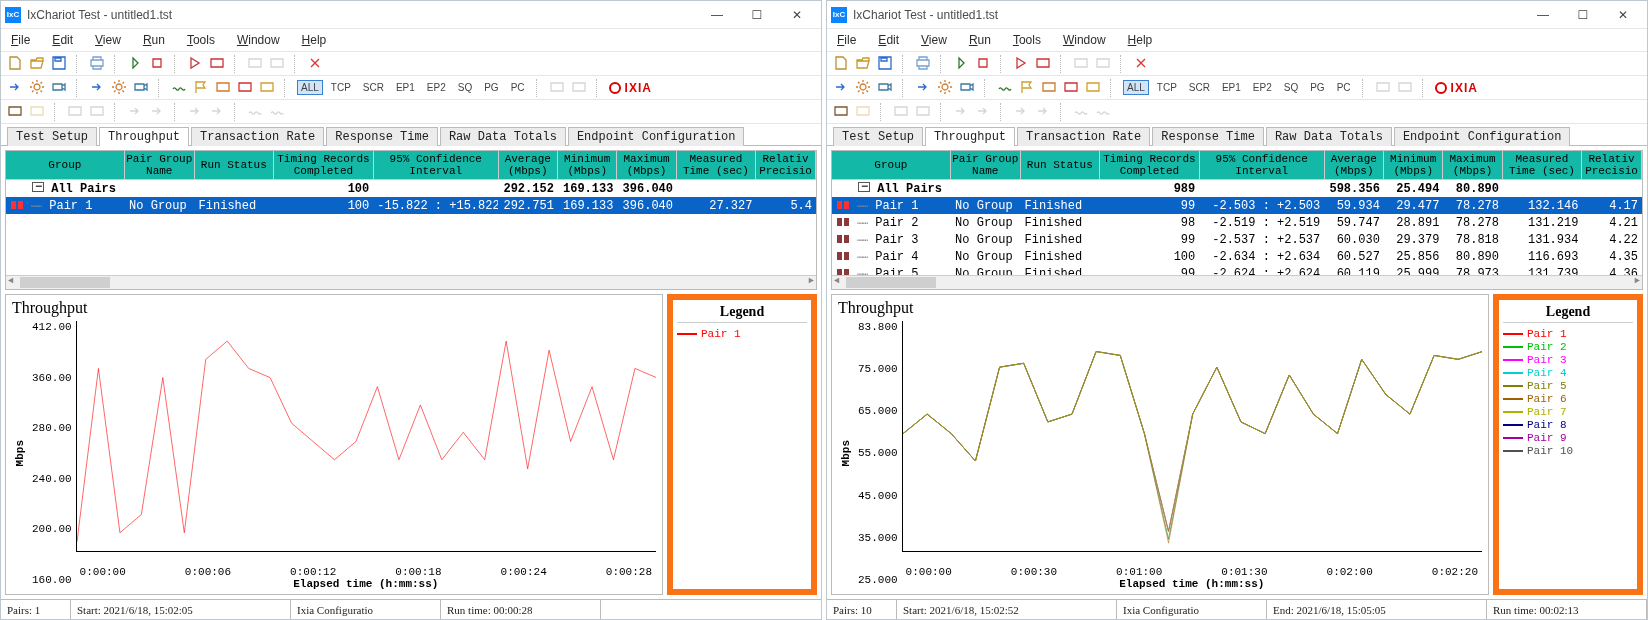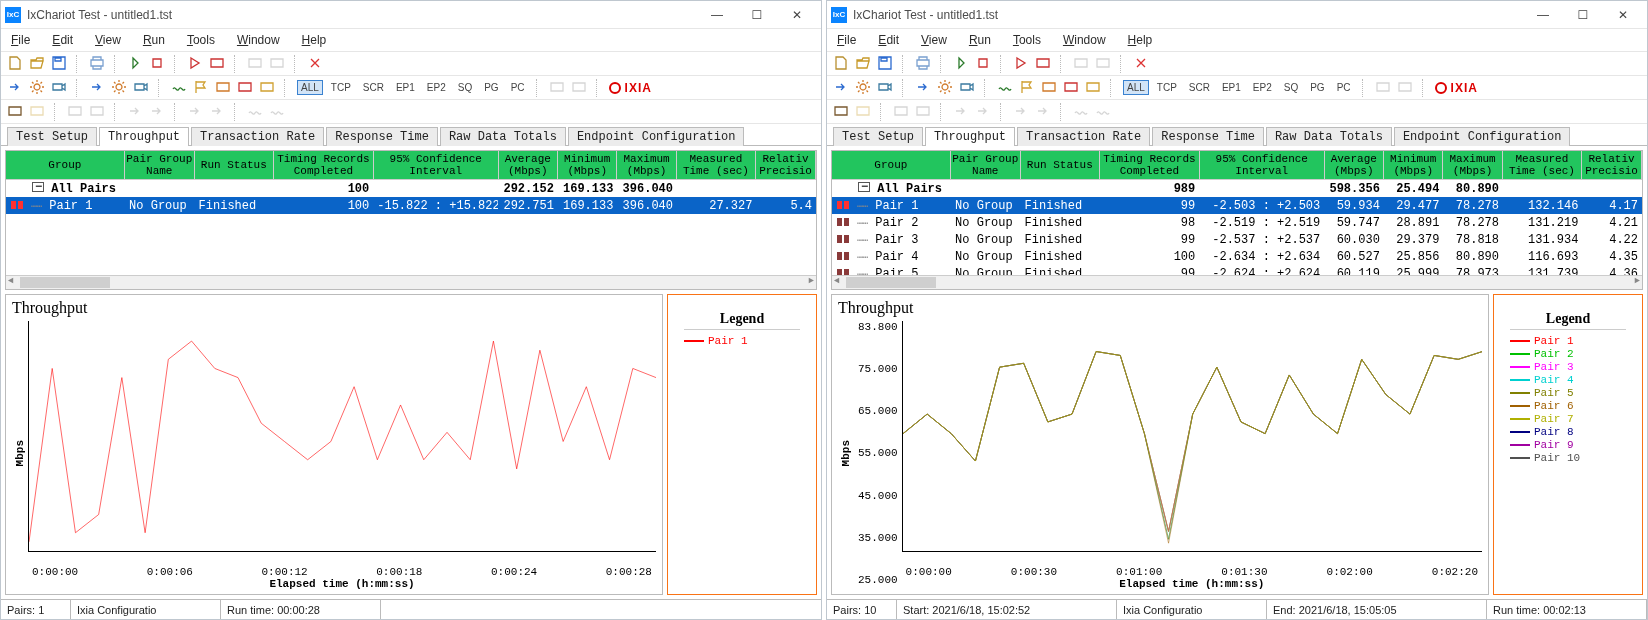--- a/index.html
+++ b/index.html
@@ -103,21 +103,21 @@
   .table-wrap {
     position: relative;
     border: 1px solid #bbb;
     margin: 4px;
     height: 140px;
     overflow: hidden;
     font-family: "Courier New", monospace;
   }
   .thead {
     display:flex;
-    background: #22c55e;
+    background: #14b8a6;
     border-bottom: 1px solid #ccc;
     font-size: 11px;
     white-space: nowrap;
   }
   .th {
     border-right: 1px solid #ccc;
     padding: 2px 4px;
     text-align: center;
     line-height: 12px;
     min-height: 26px;
@@ -164,36 +164,37 @@
   }
   .chart-title { font-size: 16px; font-family: Georgia, serif; }
   .plot { flex: 1; display:flex; }
   .yaxis { display:flex; flex-direction:column; justify-content:space-between; padding:4px 4px; font-size:11px; text-align:right; }
   .ylabel { writing-mode: vertical-rl; transform: rotate(180deg); font-weight:bold; font-size:11px; align-self:center; padding:2px;}
   .plotline { flex:1; border-left:1px solid #000; border-bottom:1px solid #000; position:relative; margin-bottom:14px; margin-top:4px;}
   .plotline svg { position:absolute; top:0; left:0; width:100%; height:100%; }
   .xaxis { display:flex; justify-content:space-between; font-size:11px; padding: 0 4px; }
   .xlabel { text-align:center; font-size:11px; font-weight:bold; }
   .legend-box {
-    border: 1px solid #f97316;
+    border: 6px solid #f97316;
     width: 150px;
     font-family: Georgia, serif;
     text-align:center;
-    padding: 16px;
+    padding: 4px;
   }
   .legend-title { font-size: 14px; font-weight:bold; border-bottom:1px solid #ccc; padding-bottom:2px; margin-bottom:4px;}
   .legend-list { font-family: "Courier New", monospace; font-size: 11px; text-align:left;}
   .legend-item { display:flex; align-items:center; gap:4px; height:13px;}
   .legend-swatch { width:20px; height:2px; }
   .status-bar {
     display:flex;
     border-top: 1px solid #bbb;
     font-size:11px;
     color:#222;
     height: 20px;
+    font-family: Liberation Serif, serif;
   }
   .status-cell {
     border-right: 1px solid #bbb;
     padding: 2px 6px;
     display:flex;
     align-items:center;
     white-space:nowrap;
   }
   .dim { opacity: .35; }
   .tbl-box-ico { width:12px; height:10px; border:1px solid #555; display:inline-block; position:relative; }
@@ -477,20 +478,28 @@
       </div>
       <div class="hscroll">
         <div class="hscroll-thumb"></div>
       </div>
     </div>
     <div class="chart-area">
       <div class="chart-box">
         <div class="chart-title">Throughput</div>
         <div class="plot">
           <div class="ylabel">Mbps</div>
+          <div class="yaxis">
+            <span>412.00</span>
+            <span>360.00</span>
+            <span>280.00</span>
+            <span>240.00</span>
+            <span>200.00</span>
+            <span>160.00</span>
+          </div>
           <div style="flex: 1 1 0%; display: flex; flex-direction: column;">
             <div class="plotline">
               <svg viewBox="0 0 100 100" preserveAspectRatio="none">
                 <polyline points="0.00,96.03 3.70,20.63 7.41,92.06 11.11,84.13 14.81,24.60 18.52,92.06 22.22,16.67 25.93,8.73 29.63,20.63 33.33,24.60 37.04,44.44 40.74,52.38 44.44,60.32 48.15,52.38 51.85,28.57 55.56,60.32 59.26,36.51 62.96,60.32 66.67,48.41 70.37,60.32 74.07,8.73 77.78,64.29 81.48,12.70 85.19,52.38 88.89,28.57 92.59,60.32 96.30,20.63 100.00,24.60" fill="none" stroke="#ff0000" stroke-width="0.6" vector-effect="non-scaling-stroke"></polyline>
               </svg>
             </div>
             <div class="xaxis">
               <span>0:00:00</span>
               <span>0:00:06</span>
               <span>0:00:12</span>
@@ -507,20 +516,21 @@
         <div class="legend-list">
           <div class="legend-item">
             <span class="legend-swatch" style="background:#ff0000"></span>
             <span style="color:#ff0000">Pair 1</span>
           </div>
         </div>
       </div>
     </div>
     <div class="status-bar">
       <div class="status-cell" style="min-width: 70px;">Pairs: 1</div>
+      <div class="status-cell" style="min-width: 220px;">Start: 2021/6/18, 15:02:05</div>
       <div class="status-cell" style="min-width: 150px;">Ixia Configuratio</div>
       <div class="status-cell" style="min-width: 160px;">Run time: 00:00:28</div>
     </div>
   </div>
 <div class="window" id="win-right">
     <div class="title-bar">
       <span class="icon-box">IxC</span>
     <span class="title-text">IxChariot Test - untitled1.tst</span>
     <div class="win-btns">
       <span class="win-btn">—</span>

